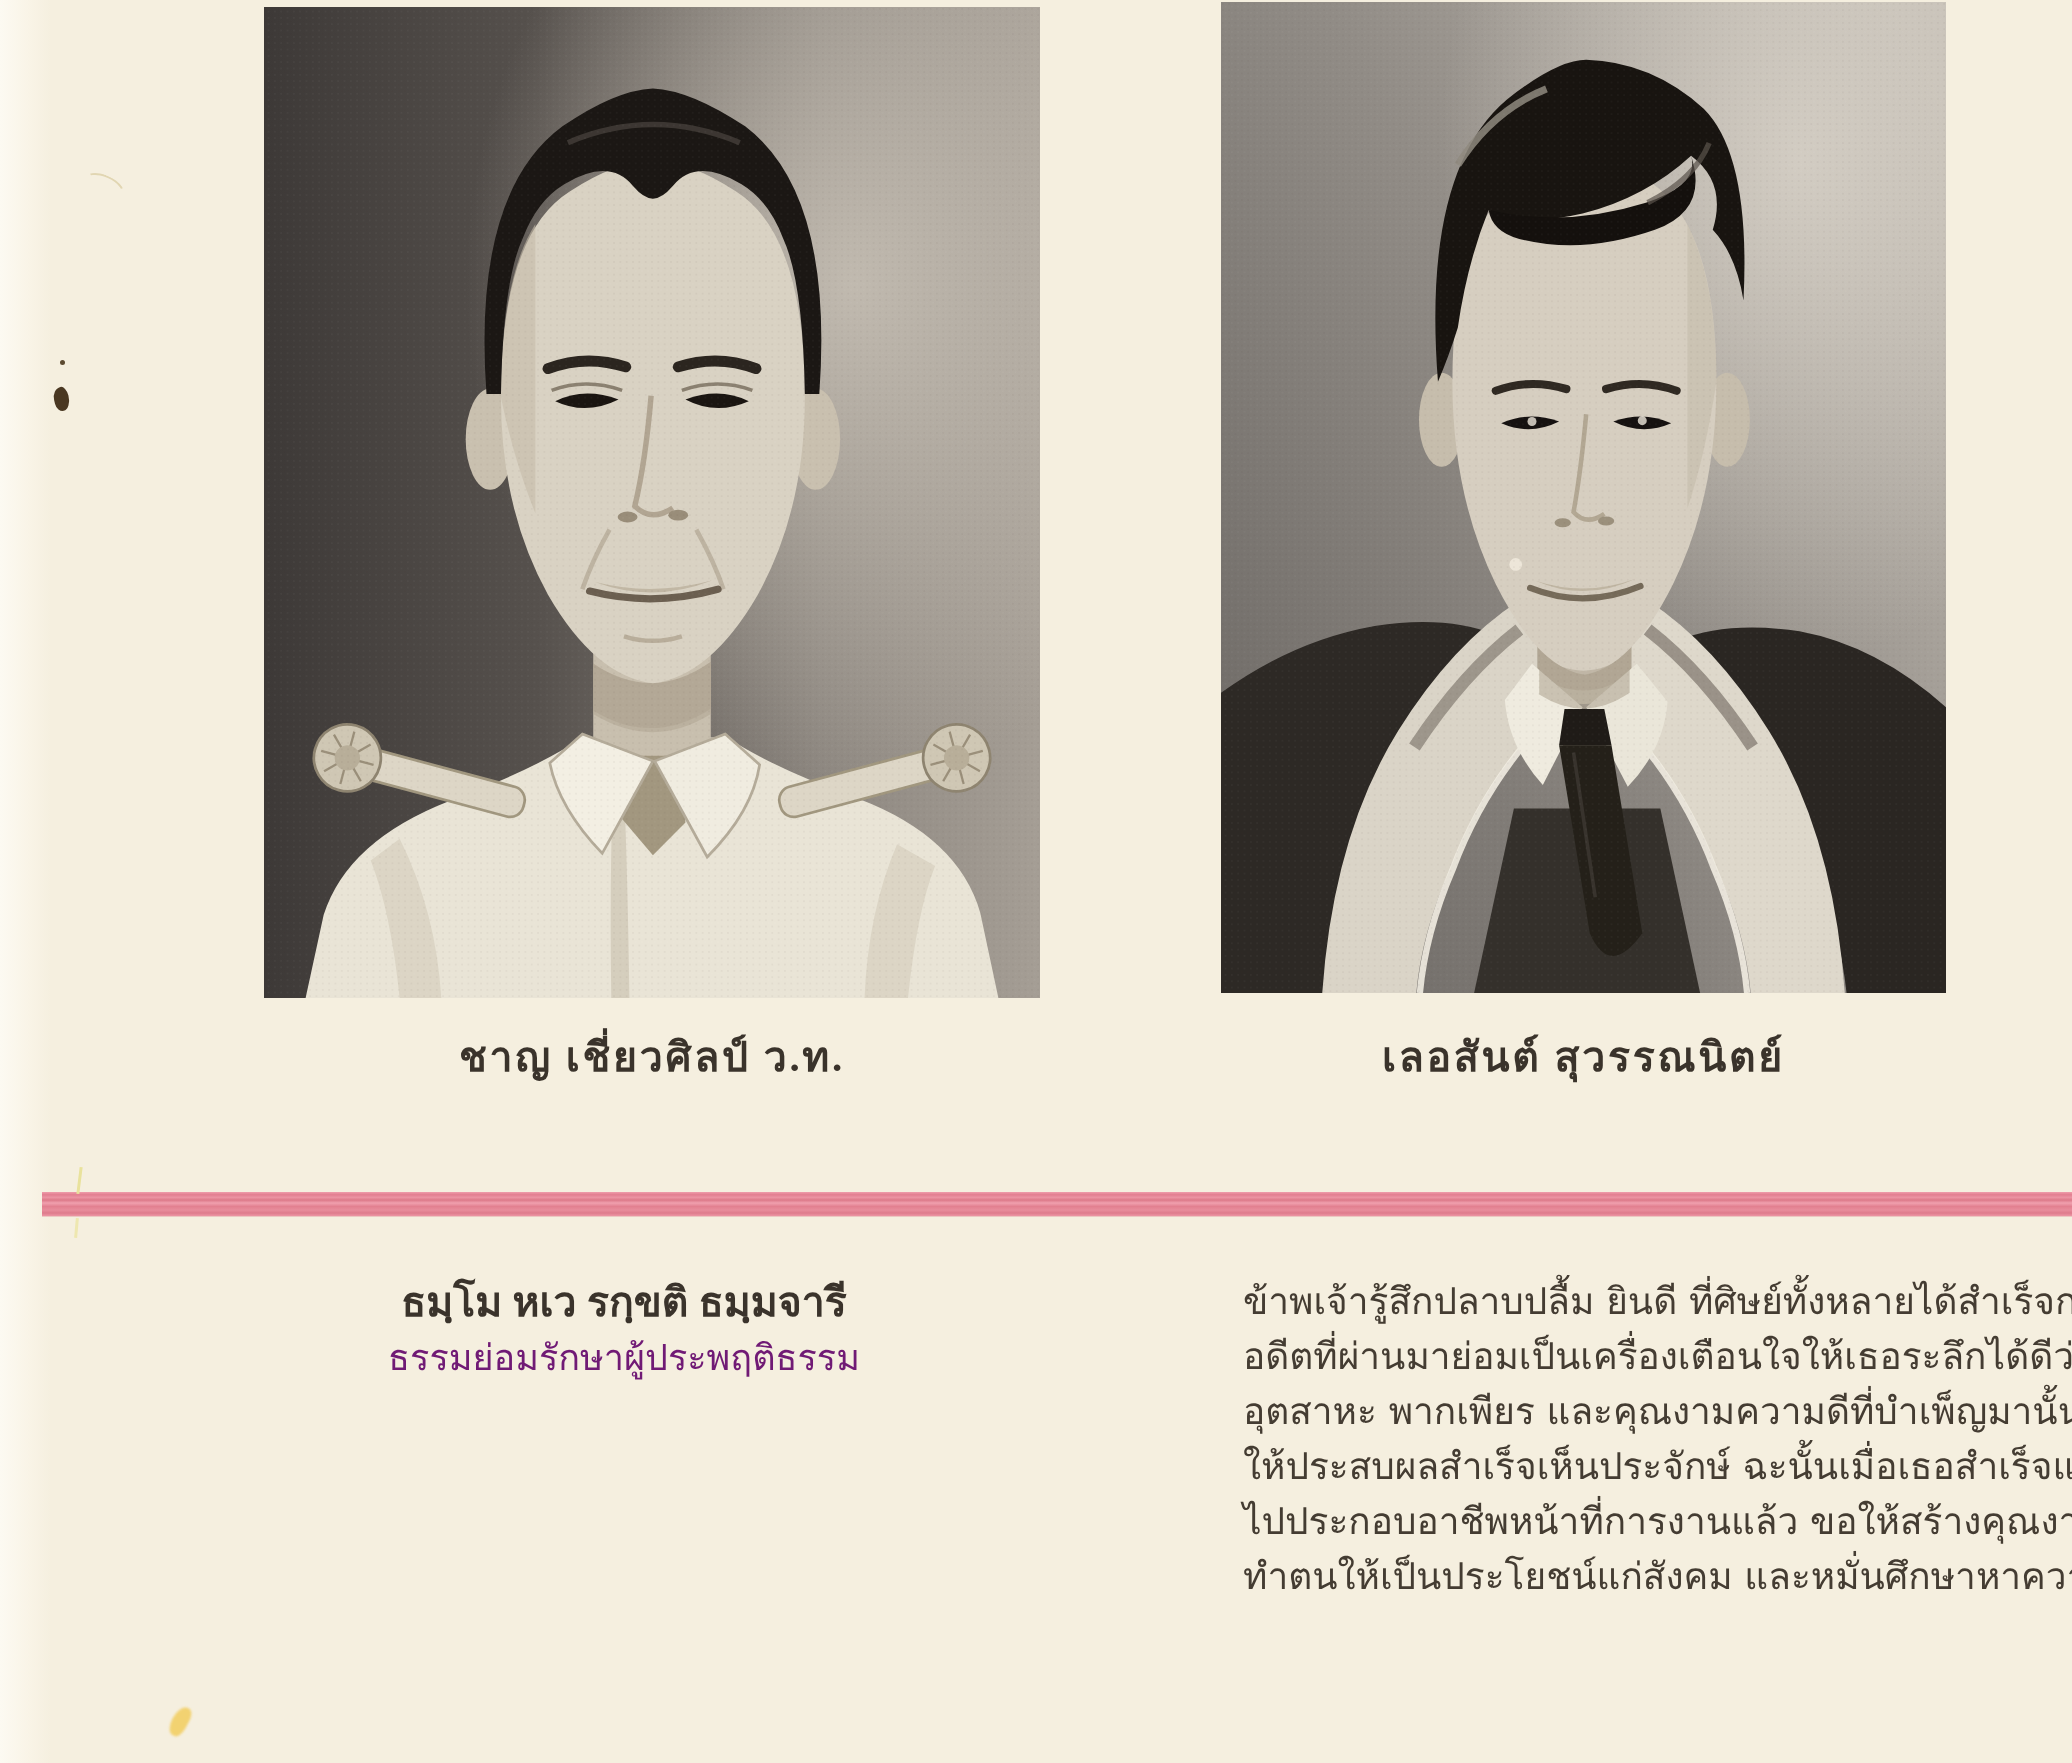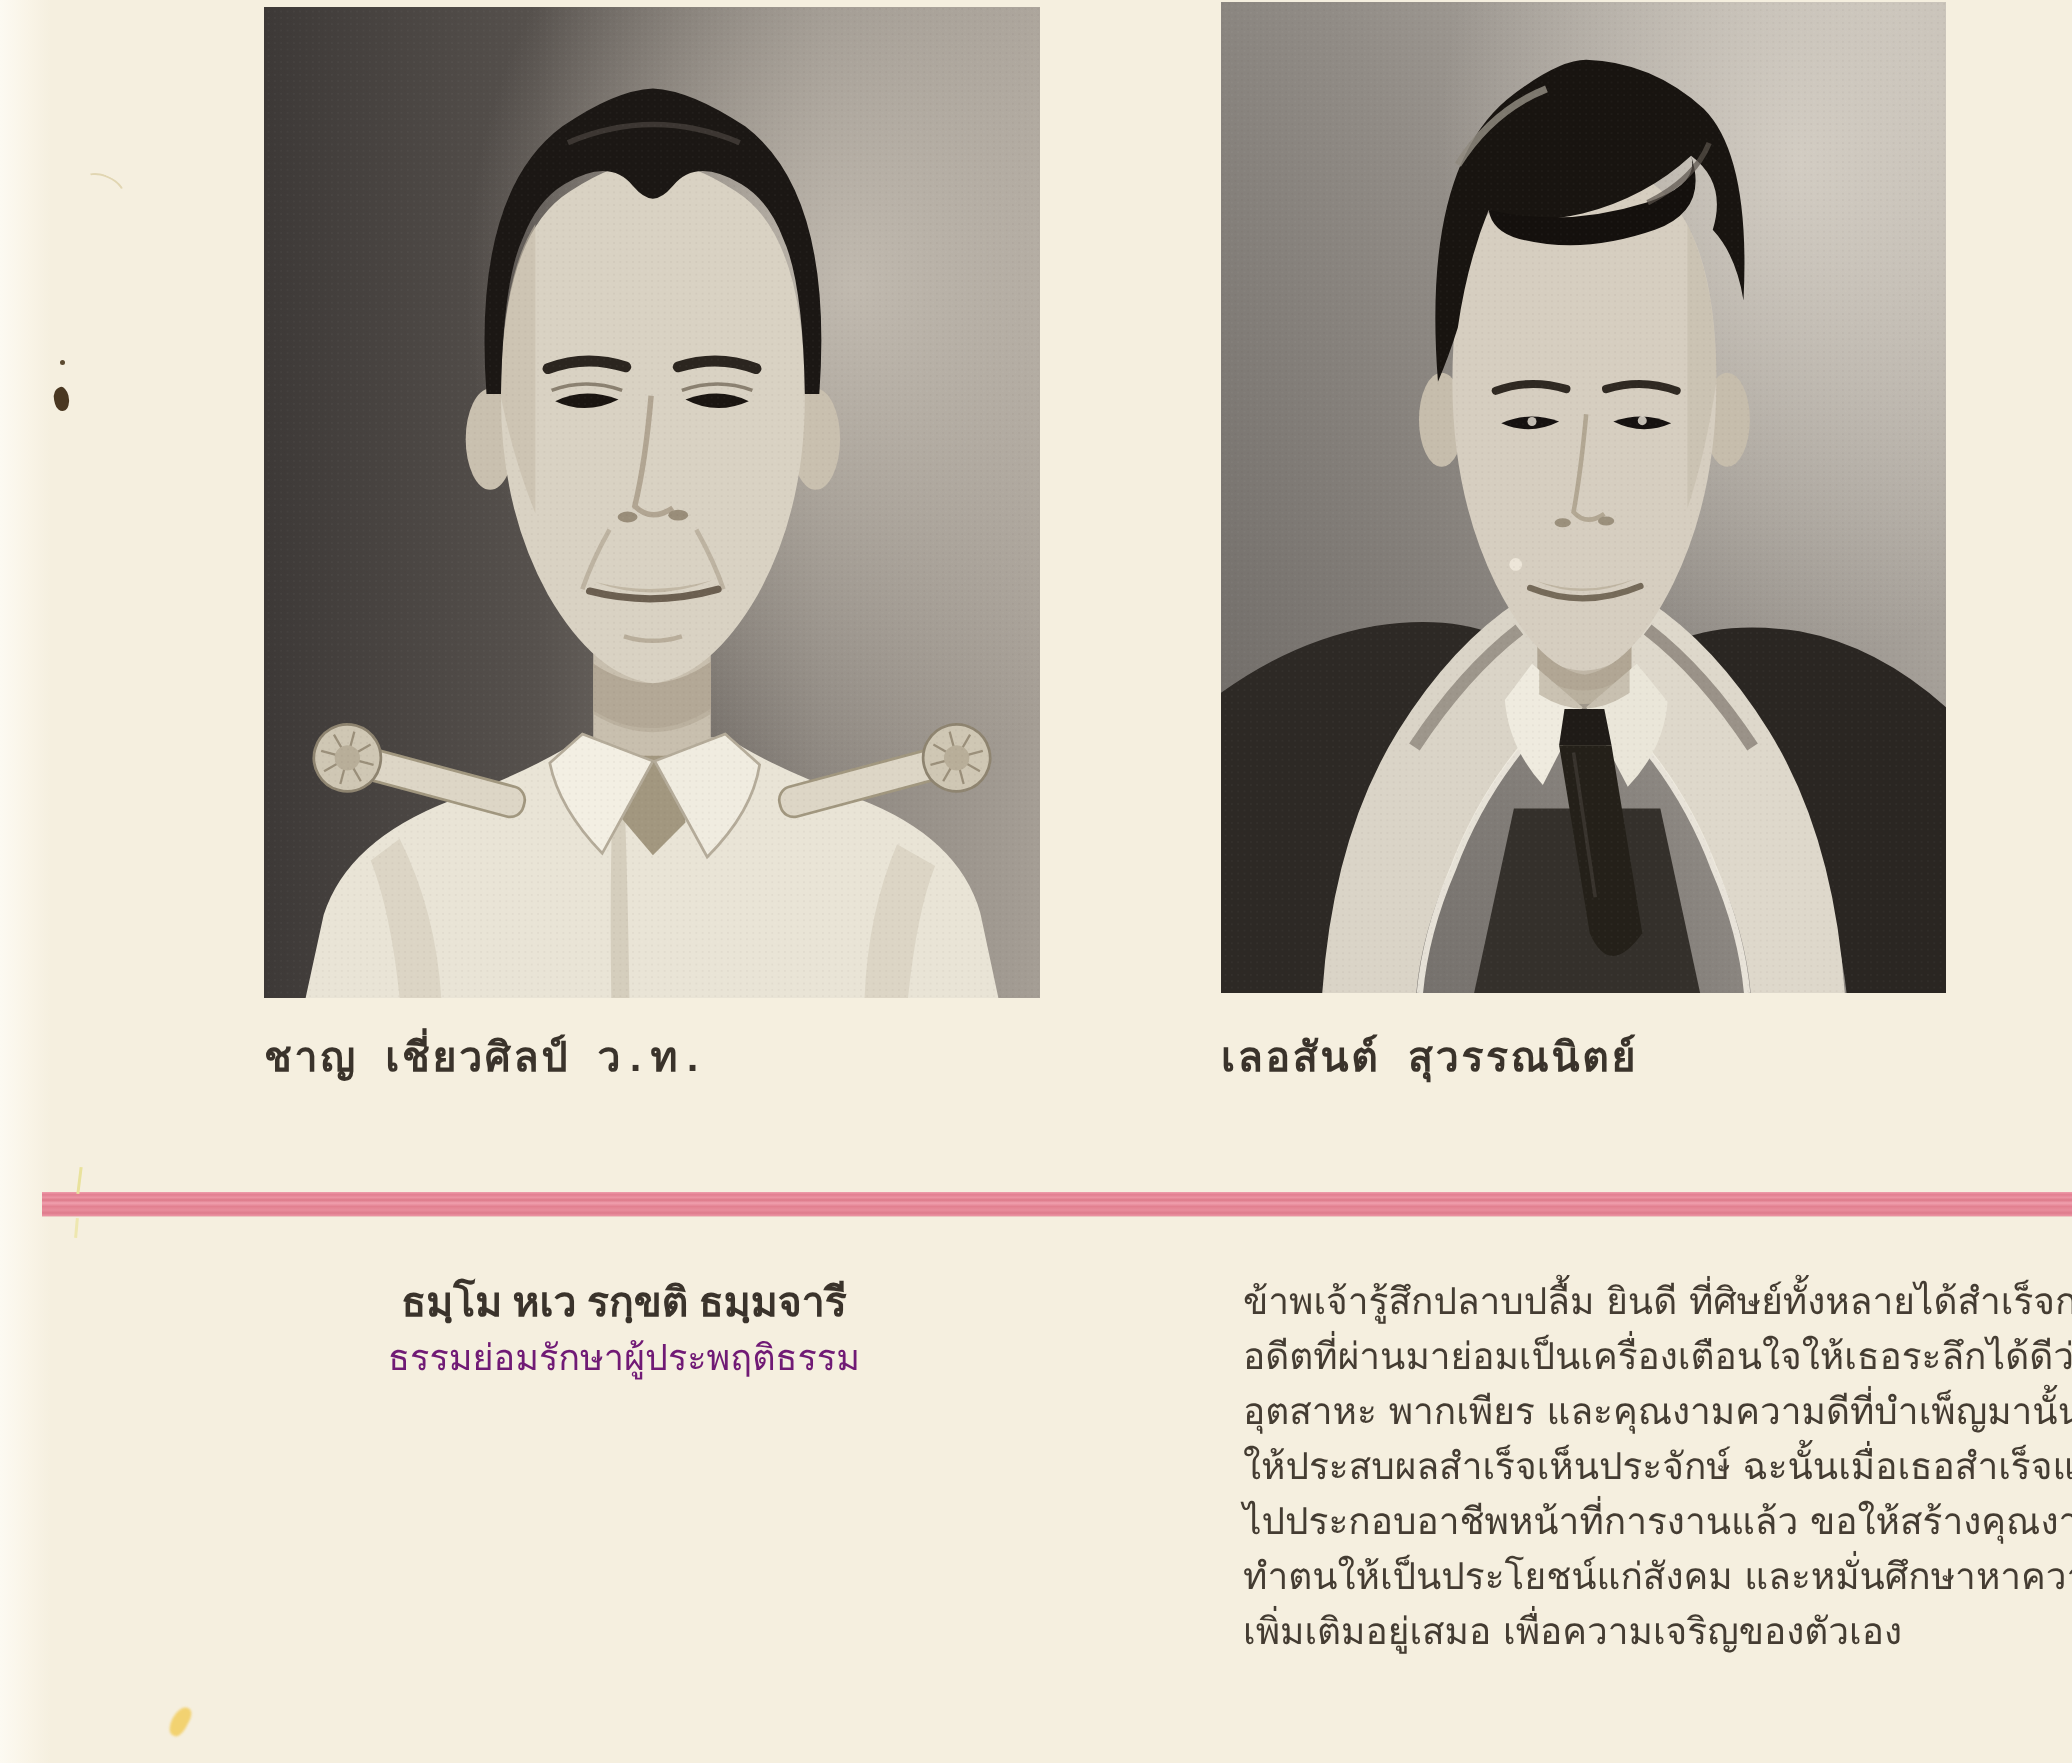--- a/index.html
+++ b/index.html
@@ -14,22 +14,22 @@
     left:0;top:0;width:51px;height:1763px;
     background:linear-gradient(90deg,#fcfaf2 0%,#f9f4e7 55%,rgba(249,244,231,0) 100%);
   }
   
   figure.photo{margin:0;padding:0;overflow:hidden;background:#8b8680;}
   .photo-left{left:264px;top:7.2px;width:776px;height:991px;}
   .photo-right{left:1221px;top:1.8px;width:725px;height:991px;}
   .photo svg{display:block;width:100%;height:100%;}
   
   .caption{
-    top:1024px;height:56px;text-align:left;
-    font-family:Liberation Mono, monospace;
+    top:1024px;height:56px;text-align:center;
+    font-family:Liberation Serif, serif;
     font-weight:bold;font-size:41px;letter-spacing:2.7px;color:#3a332b;
     white-space:nowrap;
   }
   .caption-left{left:264px;width:776px;}
   .caption-right{left:1221px;width:725px;}
   
   .divider{
     left:42px;top:1192px;width:2031px;height:23.5px;
     background:
       repeating-linear-gradient(180deg,
@@ -258,21 +258,20 @@
   <div class="motto-thai">ธรรมย่อมรักษาผู้ประพฤติธรรม</div>
 </div>
 
 <div class="abs message">
   <div class="line">ข้าพเจ้ารู้สึกปลาบปลื้ม ยินดี ที่ศิษย์ทั้งหลายได้สำเร็จการศึกษา</div>
   <div class="line">อดีตที่ผ่านมาย่อมเป็นเครื่องเตือนใจให้เธอระลึกได้ดีว่า   ความ</div>
   <div class="line">อุตสาหะ พากเพียร และคุณงามความดีที่บำเพ็ญมานั้น  ได้ช่วย</div>
   <div class="line">ให้ประสบผลสำเร็จเห็นประจักษ์ ฉะนั้นเมื่อเธอสำเร็จและออก</div>
   <div class="line">ไปประกอบอาชีพหน้าที่การงานแล้ว ขอให้สร้างคุณงามความดี</div>
   <div class="line">ทำตนให้เป็นประโยชน์แก่สังคม      และหมั่นศึกษาหาความรู้</div>
-  <div class="line">เพิ่มเติมอยู่เสมอ  เพื่อความเจริญของตัวเอง</div>
 </div>
 
 <div class="abs speck-large"></div>
 <div class="abs speck-small"></div>
 <div class="abs arc-mark"></div>
 <div class="abs fiber-top"></div>
 <div class="abs fiber-bottom"></div>
 <div class="abs smudge-bottom"></div>
 
 

